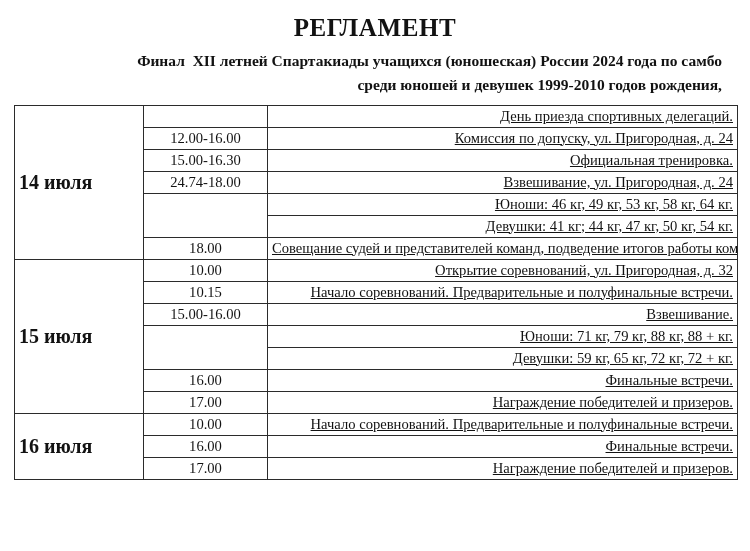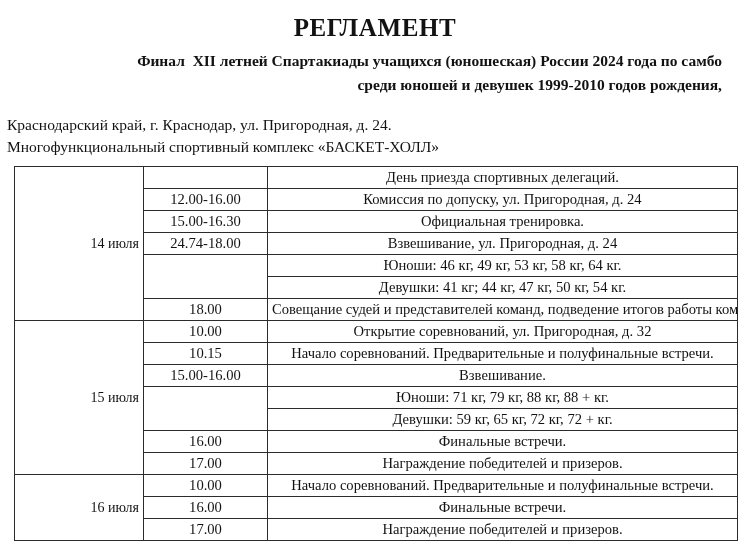--- a/index.html
+++ b/index.html
@@ -68,31 +68,32 @@
     border: 1px solid #2b2b2b;
     padding: 0 4px;
     height: 21px;
     line-height: 19px;
     vertical-align: middle;
     overflow: hidden;
     white-space: nowrap;
   }
   td.col-date {
     width: 120px;
-    text-align: right;
-    font-weight: normal;
-    font-size: 14px;
+    text-align: left;
+    font-weight: bold;
+    font-size: 20px;
   }
   td.col-time {
     width: 115px;
     text-align: center;
   }
   td.col-desc {
-    text-align: center;
+    text-align: right;
     padding-left: 7px;
+    text-decoration: underline;
   }
   td.two-line {
     height: 44px;
     line-height: 21px;
     white-space: normal;
     padding-top: 1px;
     padding-bottom: 1px;
   }
   td.empty-cell {
     
@@ -103,24 +104,20 @@
 
 <div class="page">
 
   <h1 class="doc-title">РЕГЛАМЕНТ</h1>
 
   <div class="subtitle-block">
     <div class="subtitle-line">Финал  XII летней Спартакиады учащихся (юношеская) России 2024 года по самбо</div>
     <div class="subtitle-line">среди юношей и девушек 1999-2010 годов рождения,</div>
   </div>
 
-  <div class="venue-block">
-    <div class="venue-line">Краснодарский край, г. Краснодар, ул. Пригородная, д. 24.</div>
-    <div class="venue-line">Многофункциональный спортивный комплекс «БАСКЕТ-ХОЛЛ»</div>
-  </div>
 
   <div class="schedule-wrap">
     <table class="schedule">
       <tbody>
           <tr>
             <td class="col-date" rowspan="7">14 июля</td>
             <td class="col-time empty-cell"></td>
             <td class="col-desc">День приезда спортивных делегаций.</td>
           </tr>
           <tr>

